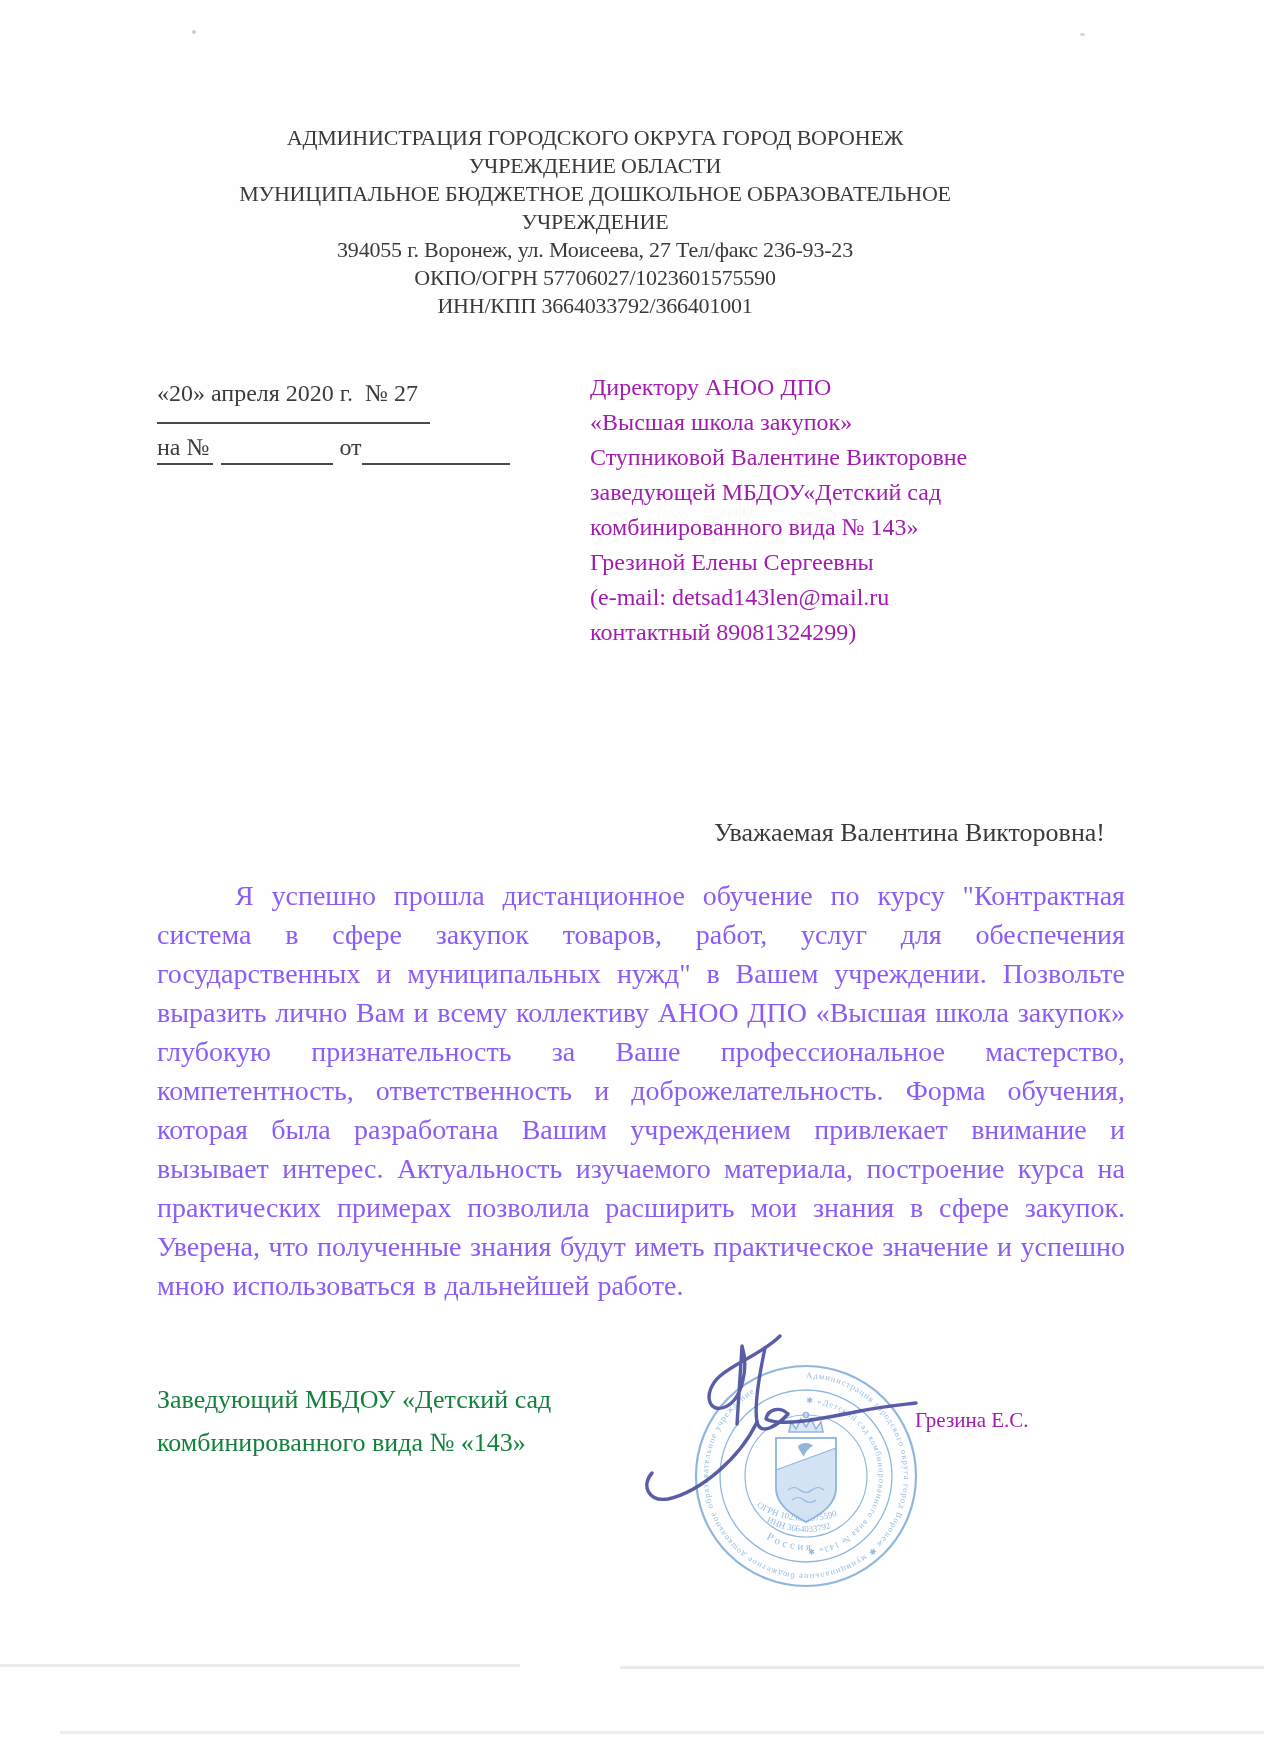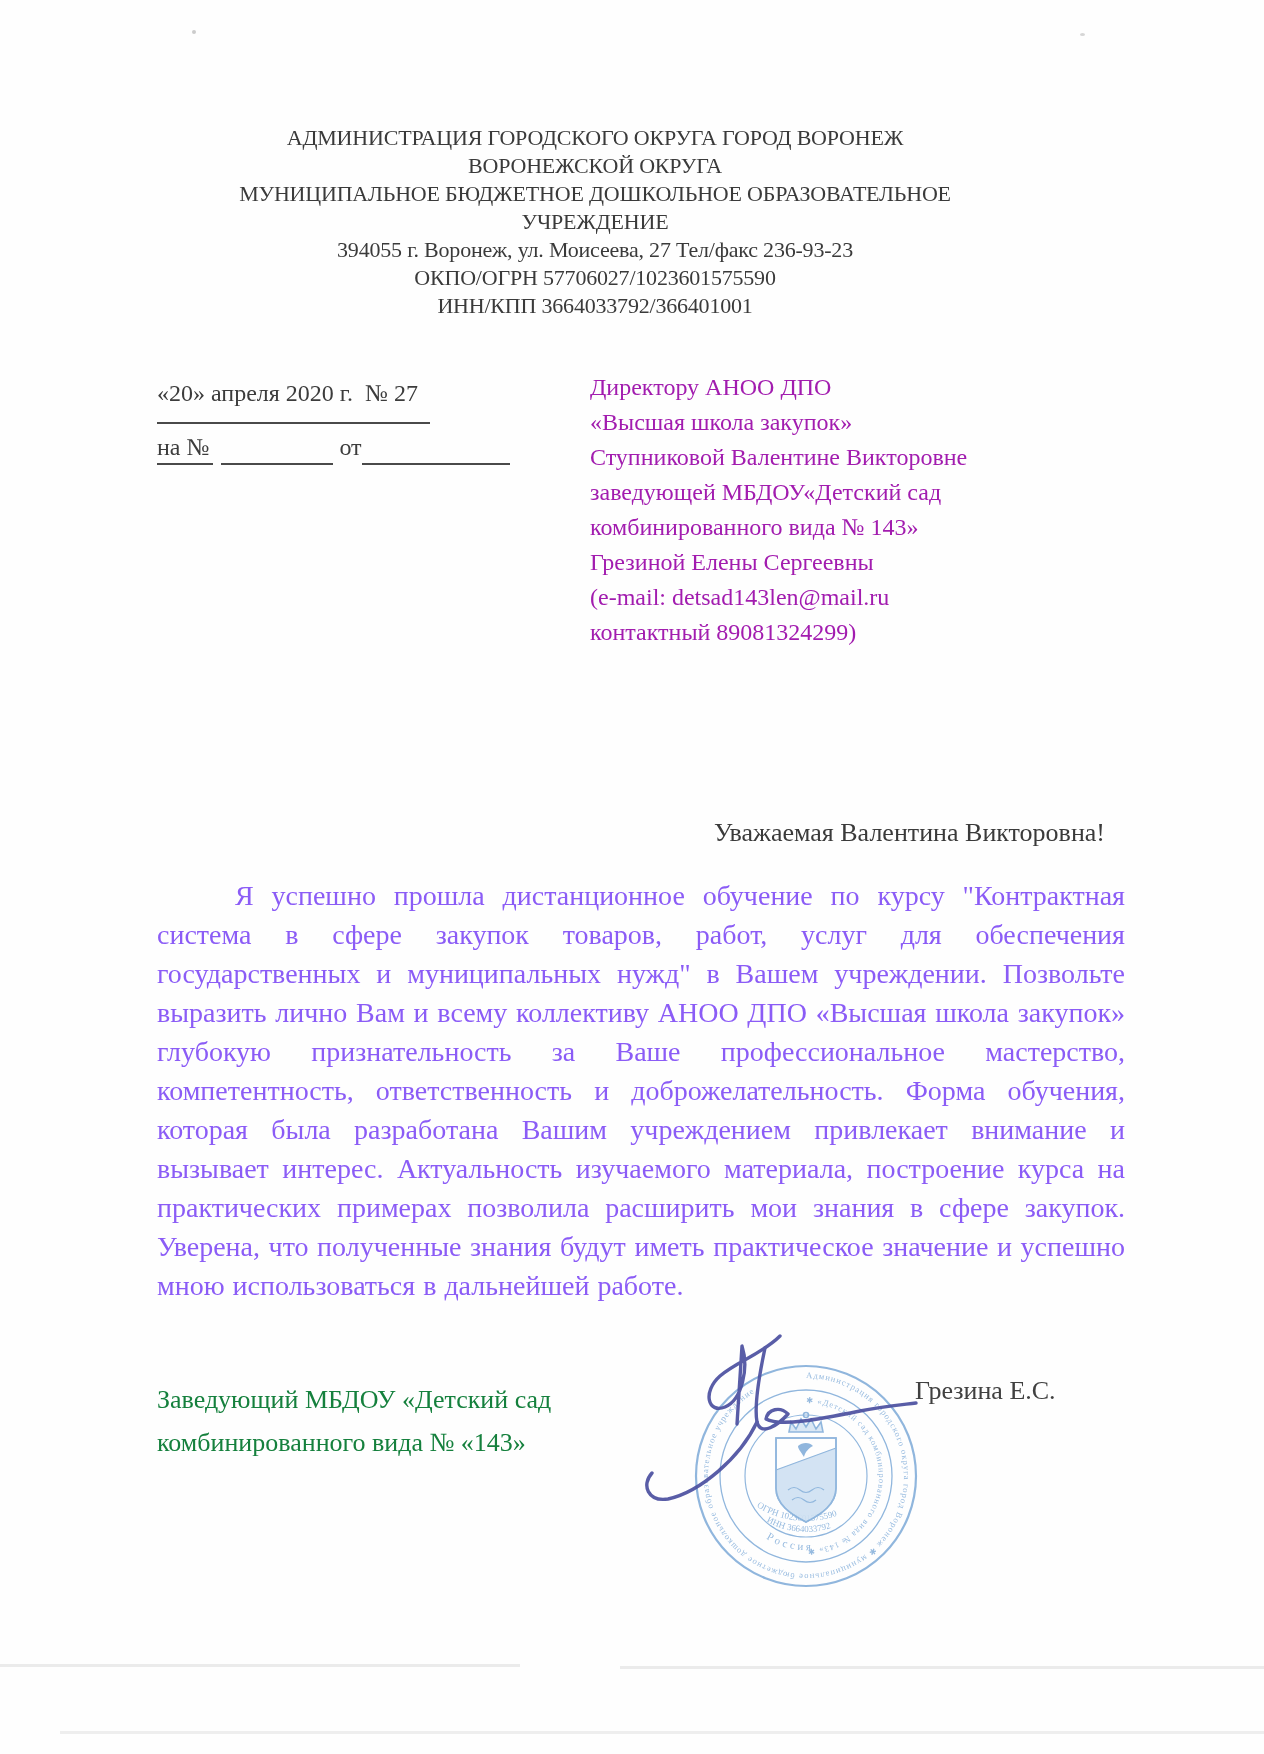--- a/index.html
+++ b/index.html
@@ -27,21 +27,21 @@
   
   .salutation{position:absolute; top:818px; left:120px; width:985px; text-align:right; font-size:26px; color:#3a3a3a;}
   
   .body-par{
     position:absolute; top:876px; left:157px; width:968px;
     font-size:28px; line-height:39px; text-align:justify; text-indent:78px;
     word-spacing:1px; color:#8b5cf6;
   }
   
   .closing{position:absolute; top:1378px; left:157px; width:480px; font-size:26px; line-height:43px; color:#15803d;}
-  .signer{position:absolute; top:1376px; left:915px; font-size:26px; color:#404040;}
+  .signer{position:absolute; top:1408px; left:915px; font-size:21px; color:#a21caf;}
   
   .seal{position:absolute; top:1362px; left:692px; width:228px; height:228px;}
   .autograph{position:absolute; top:1326px; left:628px; width:320px; height:190px;}
   
   .speck{position:absolute; background:#9a9a9a; border-radius:50%;}
   .sp1{width:4px; height:4px; top:30px; left:192px; opacity:.5;}
   .sp2{width:5px; height:3px; top:33px; left:1080px; opacity:.4;}
   .smudge{position:absolute; background:#c9c9c9; opacity:.35;}
   .sm1{top:1664px; left:0; width:520px; height:3px;}
   .sm2{top:1666px; left:620px; width:644px; height:3px;}
@@ -53,21 +53,21 @@
 <div class="page">
 
   <div class="speck sp1"></div>
   <div class="speck sp2"></div>
   <div class="smudge sm1"></div>
   <div class="smudge sm2"></div>
   <div class="smudge sm3"></div>
 
   <div class="letterhead">
     <div>АДМИНИСТРАЦИЯ ГОРОДСКОГО ОКРУГА ГОРОД ВОРОНЕЖ</div>
-    <div>ВОРОНЕЖСКОЙ ОКРУГА</div>
+    <div>УЧРЕЖДЕНИЕ ОБЛАСТИ</div>
     <div>МУНИЦИПАЛЬНОЕ БЮДЖЕТНОЕ ДОШКОЛЬНОЕ ОБРАЗОВАТЕЛЬНОЕ</div>
     <div>УЧРЕЖДЕНИЕ</div>
     <div>394055 г. Воронеж, ул. Моисеева, 27 Тел/факс 236-93-23</div>
     <div>ОКПО/ОГРН 57706027/1023601575590</div>
     <div>ИНН/КПП 3664033792/366401001</div>
   </div>
 
   <div class="refblock">
     <span class="ref-date">«20» апреля 2020 г.  № 27</span>
     <div class="ref-line2">

